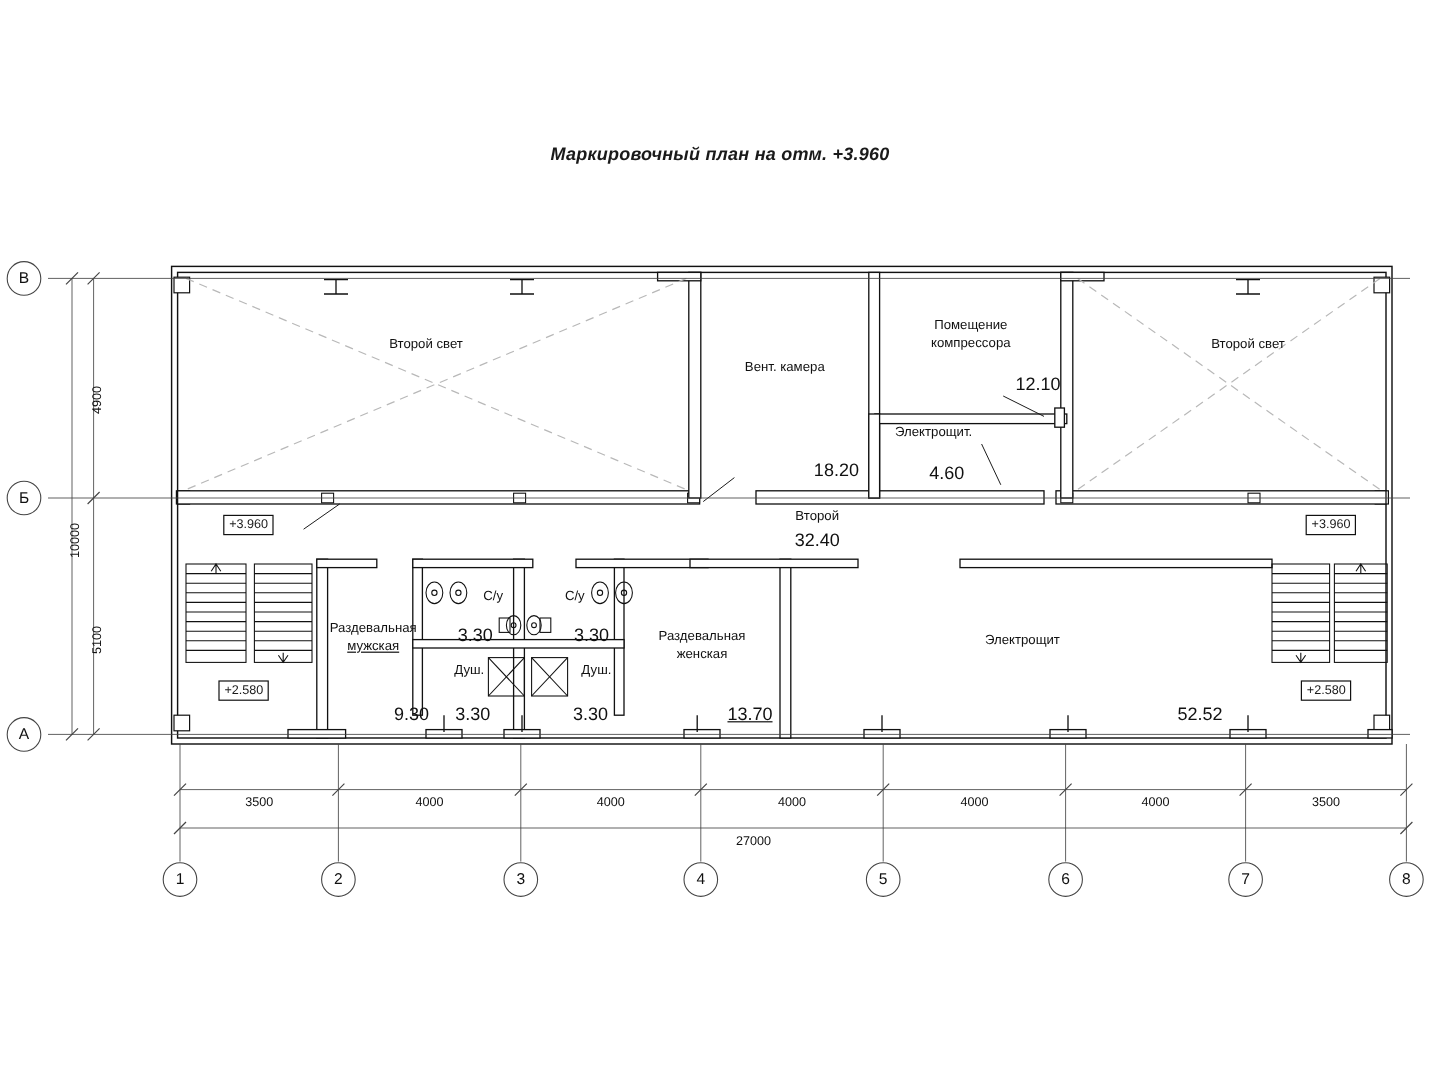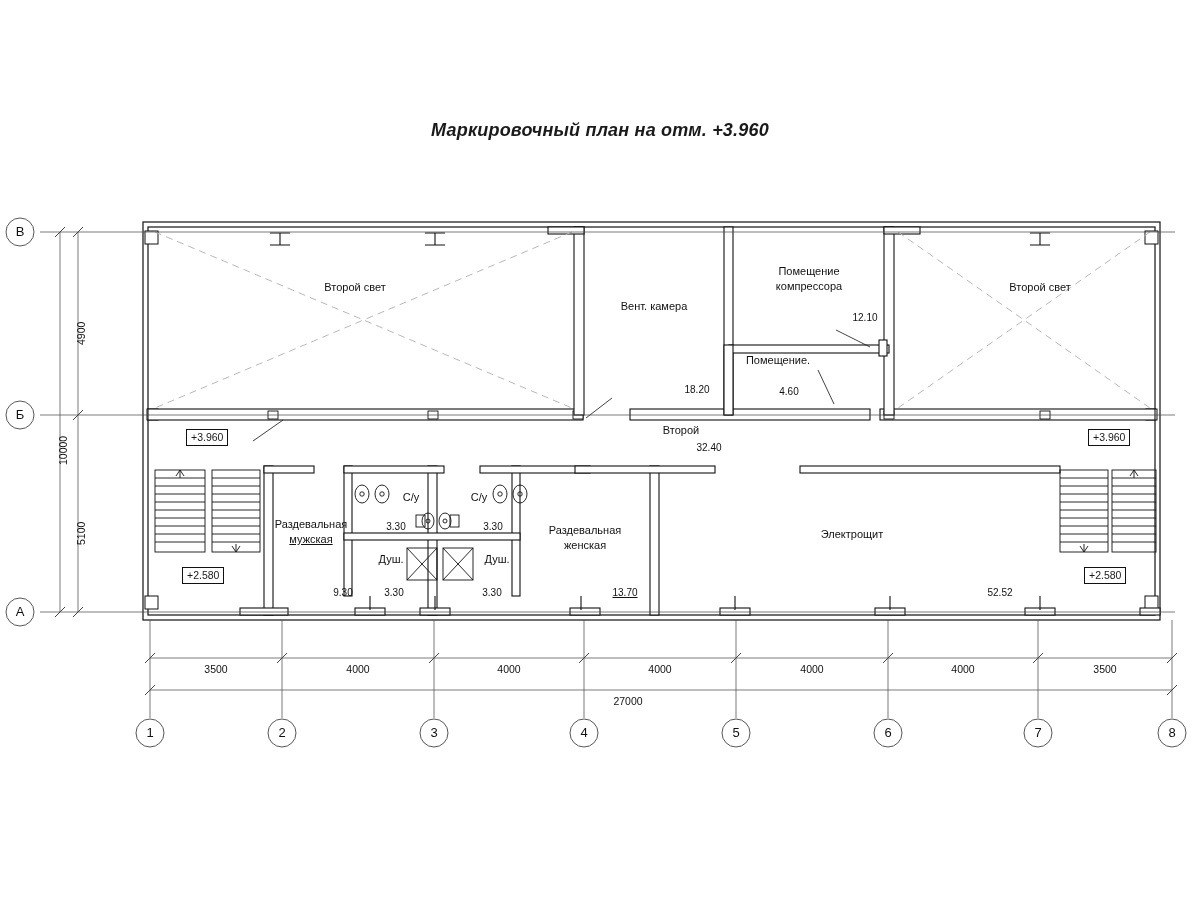--- a/index.html
+++ b/index.html
@@ -22,42 +22,42 @@
     height: 900px;
   }
   .title {
     position: absolute;
     left: 0;
     top: 120px;
     width: 1200px;
     text-align: center;
     font-style: italic;
     font-weight: bold;
-    font-size: 18px;
+    font-size: 15px;
     letter-spacing: 0.2px;
   }
   svg {
     position: absolute;
     left: 0;
     top: 0;
   }
   .lbl {
     position: absolute;
     font-size: 11px;
     white-space: nowrap;
     color: #111;
   }
   .lbl.c { transform: translateX(-50%); text-align: center; }
   .lbl.dim { font-size: 10.5px; }
   .lbl.vert {
     transform: rotate(-90deg);
     transform-origin: 0 0;
   }
   .room-name { font-size: 11px; line-height: 13px; text-align: center; }
-  .area { font-size: 10px; }
+  .area { font-size: 15px; }
   .axis-letter { font-size: 13px; }
   .axis-num { font-size: 13px; }
   .lvl-box {
     position: absolute;
     border: 1px solid #111;
     background: #fff;
     font-size: 10.5px;
     padding: 1px 4px;
     line-height: 13px;
   }
@@ -298,25 +298,25 @@
   <div class="lbl c room-name" style="left:355px; top:281px;">Второй свет</div>
   <div class="lbl c room-name" style="left:1040px; top:281px;">Второй свет</div>
 
   <div class="lbl c room-name" style="left:654px; top:300px;">Вент. камера</div>
   <div class="lbl c area" style="left:697px; top:384px;">18.20</div>
 
   <div class="lbl c room-name" style="left:809px; top:265px;">Помещение</div>
   <div class="lbl c room-name" style="left:809px; top:280px;">компрессора</div>
   <div class="lbl c area" style="left:865px; top:312px;">12.10</div>
 
-  <div class="lbl c room-name" style="left:778px; top:354px;">Помещение.</div>
+  <div class="lbl c room-name" style="left:778px; top:354px;">Электрощит.</div>
   <div class="lbl c area" style="left:789px; top:386px;">4.60</div>
 
   <div class="lbl c room-name" style="left:681px; top:424px;">Второй</div>
-  <div class="lbl c area" style="left:709px; top:442px;">32.40</div>
+  <div class="lbl c area" style="left:681px; top:442px;">32.40</div>
 
   <div class="lbl c room-name" style="left:311px; top:518px;">Раздевальная</div>
   <div class="lbl c room-name" style="left:311px; top:533px;text-decoration:underline;">мужская</div>
   <div class="lbl c area" style="left:343px; top:587px;text-align:right;">9.30</div>
 
   <div class="lbl c room-name" style="left:585px; top:524px;">Раздевальная</div>
   <div class="lbl c room-name" style="left:585px; top:539px;">женская</div>
   <div class="lbl c area" style="left:625px; top:587px;text-decoration:underline;">13.70</div>
 
   <div class="lbl c room-name" style="left:411px; top:491px;">С/у</div>

